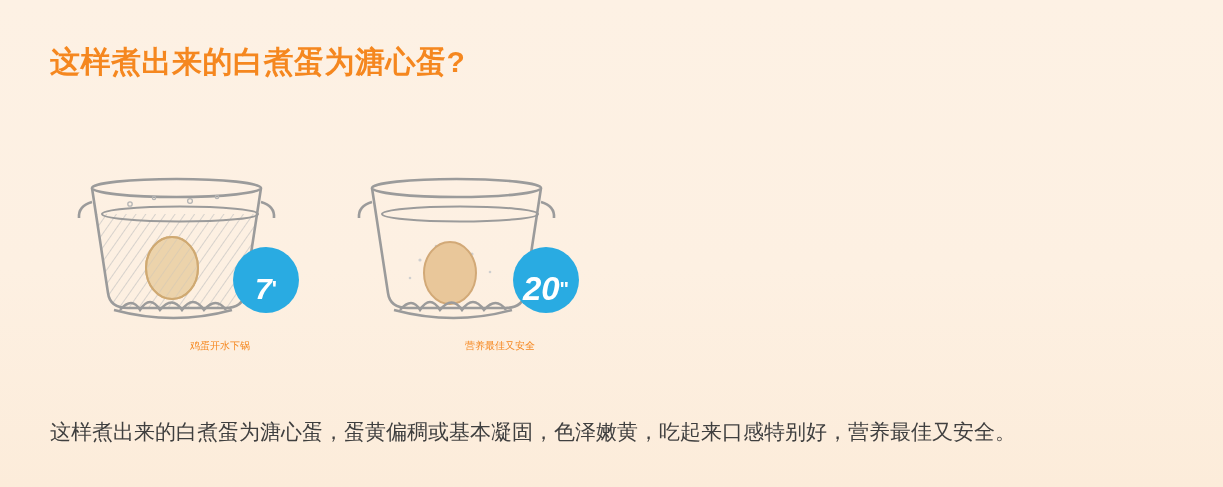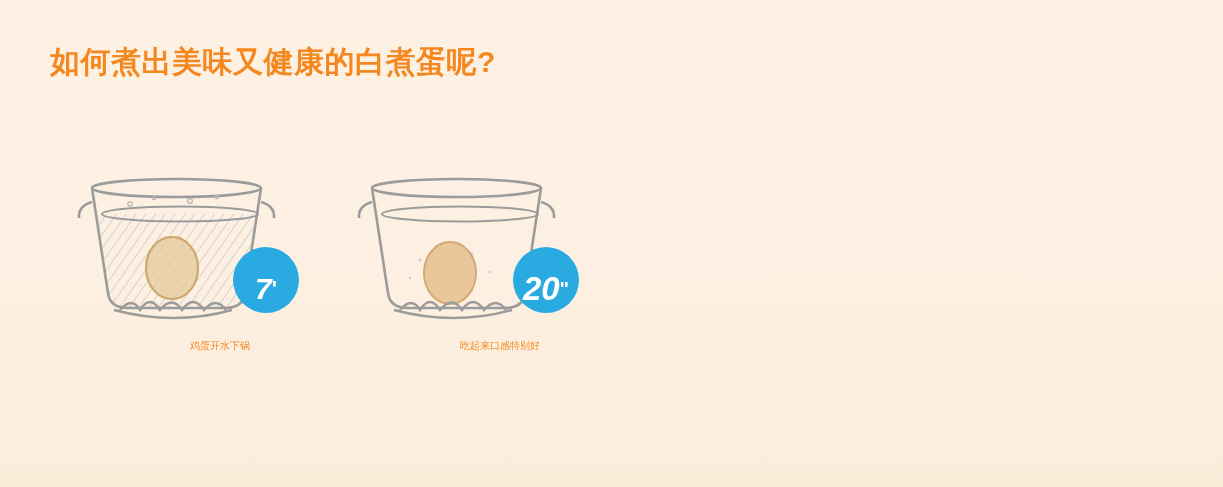--- a/index.html
+++ b/index.html
@@ -70,21 +70,21 @@
     position: absolute;
     left: 0;
     top: 0;
   }
 </style>
 </head>
 <body>
 
 <div class="page">
 
-  <div class="heading">如何煮出美味又健康的白煮蛋呢?</div>
+  <div class="heading">这样煮出来的白煮蛋为溏心蛋?</div>
 
 
   <div class="step step-1">
     <svg class="illus" width="300" height="160" viewBox="0 0 300 160">
       <defs>
         <pattern id="hatch" width="8" height="8" patternUnits="userSpaceOnUse" patternTransform="rotate(35)">
           <line x1="0" y1="0" x2="0" y2="8" stroke="#bdbdbd" stroke-width="1.4"></line>
         </pattern>
         <clipPath id="potclip1">
           <path d="M22 20 L38 125 Q40 140 58 140 L155 140 Q173 140 175 125 L191 20 Z"></path>
@@ -154,18 +154,19 @@
       <path d="M50 142 q12 -14 20 0 q10 -16 20 0 q12 -15 22 0 q11 -16 22 0 q12 -14 22 0" fill="none" stroke="#9b9b9b" stroke-width="2.4"></path>
       <path d="M44 142 q60 16 118 0" fill="none" stroke="#9b9b9b" stroke-width="2.4"></path>
 
       <circle cx="196" cy="112" r="33" fill="#29abe2"></circle>
     </svg>
     <div style="position:absolute;left:163px;top:88px;width:66px;height:66px;display:flex;align-items:center;justify-content:center;">
       <span style="font-size:33px;font-weight:bold;color:#ffffff;font-style:italic;">20</span>
         <span style="font-size:20px;font-weight:bold;color:#ffffff;">"</span>
     </div>
     <div class="caption">
-      <span class="line">吃起来口感特别好</span>
+      <span class="line">营养最佳又安全</span>
     </div>
   </div>
 
+  <div class="footer-text">这样煮出来的白煮蛋为溏心蛋，蛋黄偏稠或基本凝固，色泽嫩黄，吃起来口感特别好，营养最佳又安全。</div>
 
 </div>
 
 </body></html>

